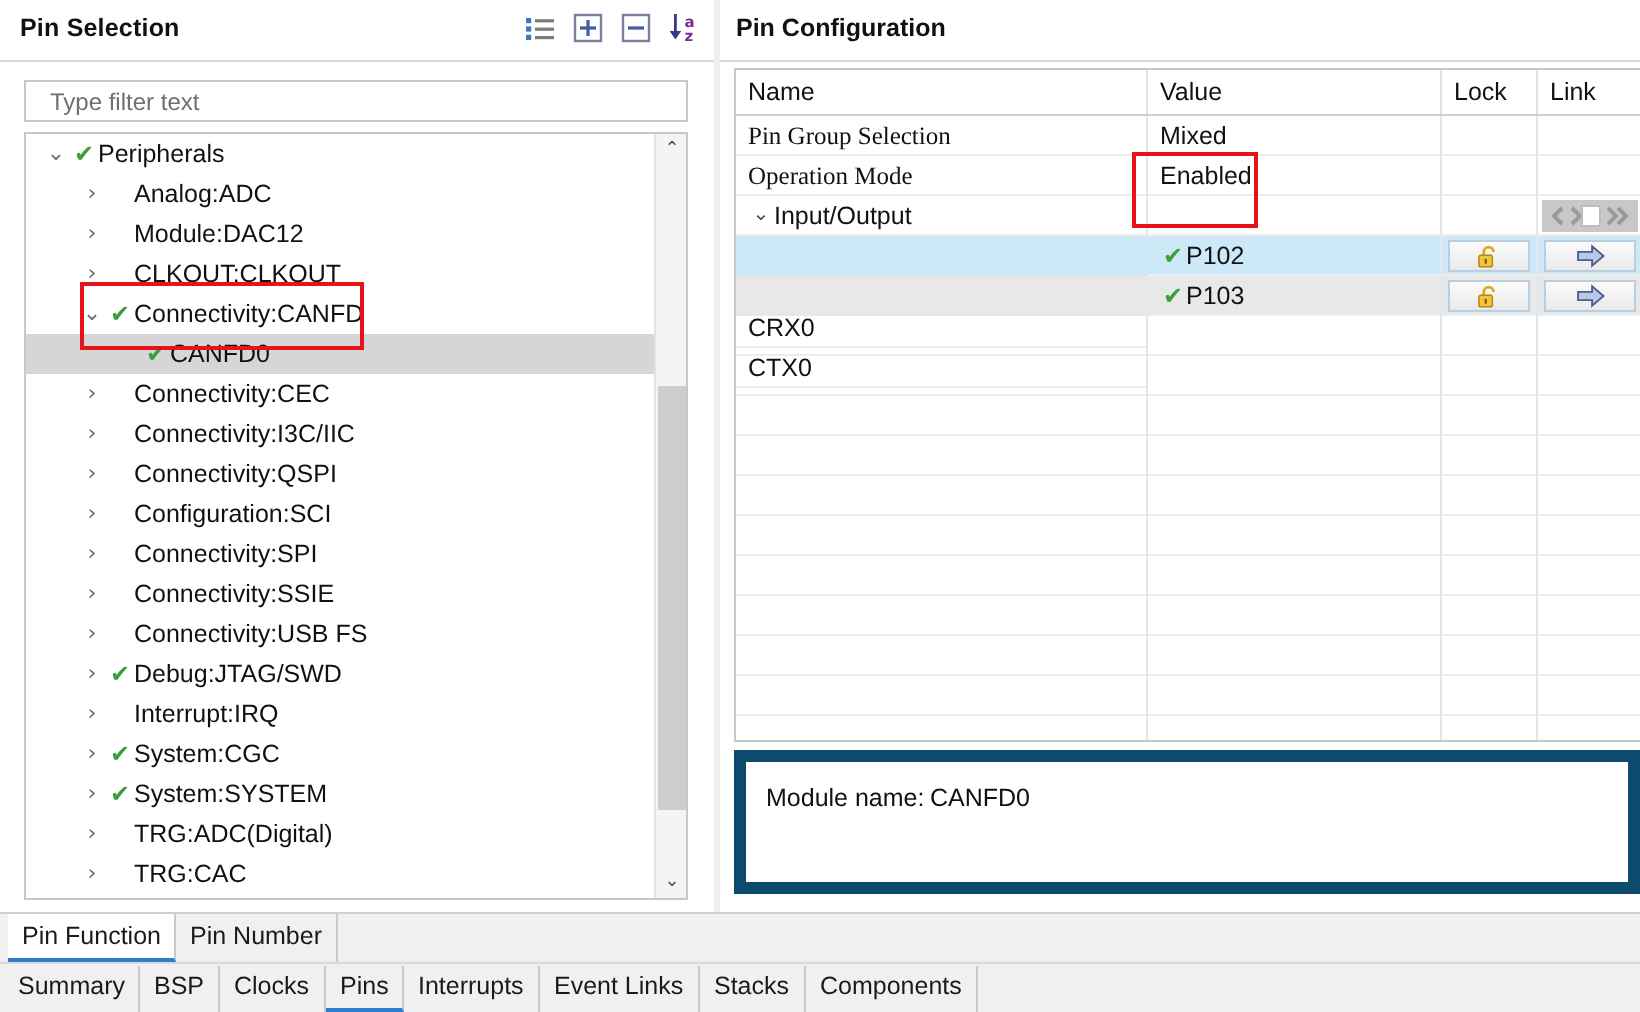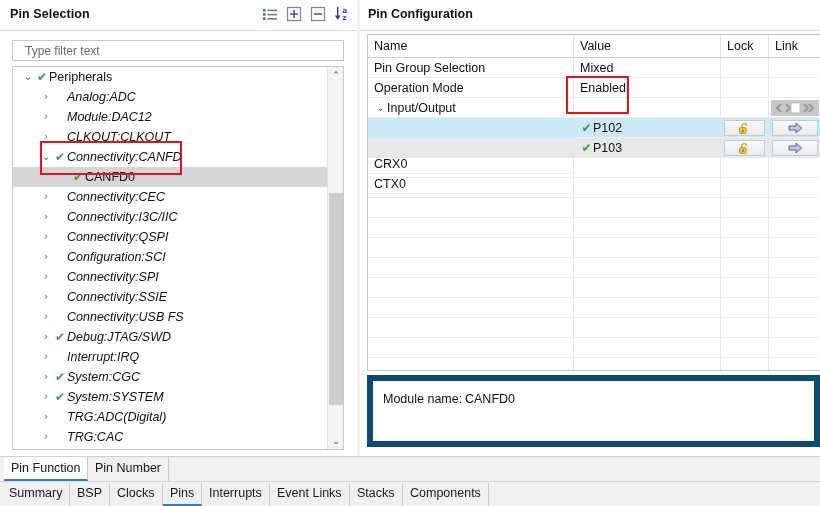--- a/index.html
+++ b/index.html
@@ -64,21 +64,21 @@
   .chk {
     display: inline-block; width: 14px; text-align: center; color: #3aa03a;
     font-size: 12px; vertical-align: top; font-family: "DejaVu Sans", sans-serif;
     font-weight: bold;
   }
   .chk.blank { color: transparent; }
   .tlabel { display: inline-block; vertical-align: top; }
 
   
   .ind0 { padding-left: 8px; }
-  .ind1 { padding-left: 26px; font-style: italic; }
+  .ind1 { padding-left: 26px; }
   .ind2 { padding-left: 44px; }
 
   
   .redbox { position: absolute; border: 2px solid #e8131a; pointer-events: none; box-sizing: border-box; }
 
   
   .vscroll {
     position: absolute; right: 0; top: 0; width: 16px; height: 382px;
     background: #f4f4f4; border-left: 1px solid #e2e2e2; box-sizing: border-box;
   }
@@ -121,21 +121,21 @@
   .cell {
     position: absolute; top: 0; height: 20px; line-height: 20px;
     font-size: 12.5px; color: #111; box-sizing: border-box;
     border-right: 1px solid #e6e6e6; border-bottom: 1px solid #ededed;
     white-space: nowrap; overflow: hidden;
   }
   .cell.name  { left: 0;   width: 206px; padding-left: 6px; }
   .cell.value { left: 206px; width: 147px; padding-left: 6px; }
   .cell.lock  { left: 353px; width: 48px; }
   .cell.link  { left: 401px; width: 52px; border-right: none; }
-  .n-ind1 { padding-left: 22px; }
+  .n-ind1 { padding-left: 22px; font-family: Liberation Serif, serif; }
   .n-ind2 { padding-left: 38px; margin-top: 36px; }
   .grp-tw {
     display: inline-block; width: 13px; text-align: center; color: #4a4a4a;
     font-size: 10px; font-family: "DejaVu Sans", sans-serif; vertical-align: top;
   }
   .vchk {
     display: inline-block; width: 13px; text-align: center; color: #3aa03a;
     font-weight: bold; font-size: 12px; font-family: "DejaVu Sans", sans-serif;
     vertical-align: top;
   }

